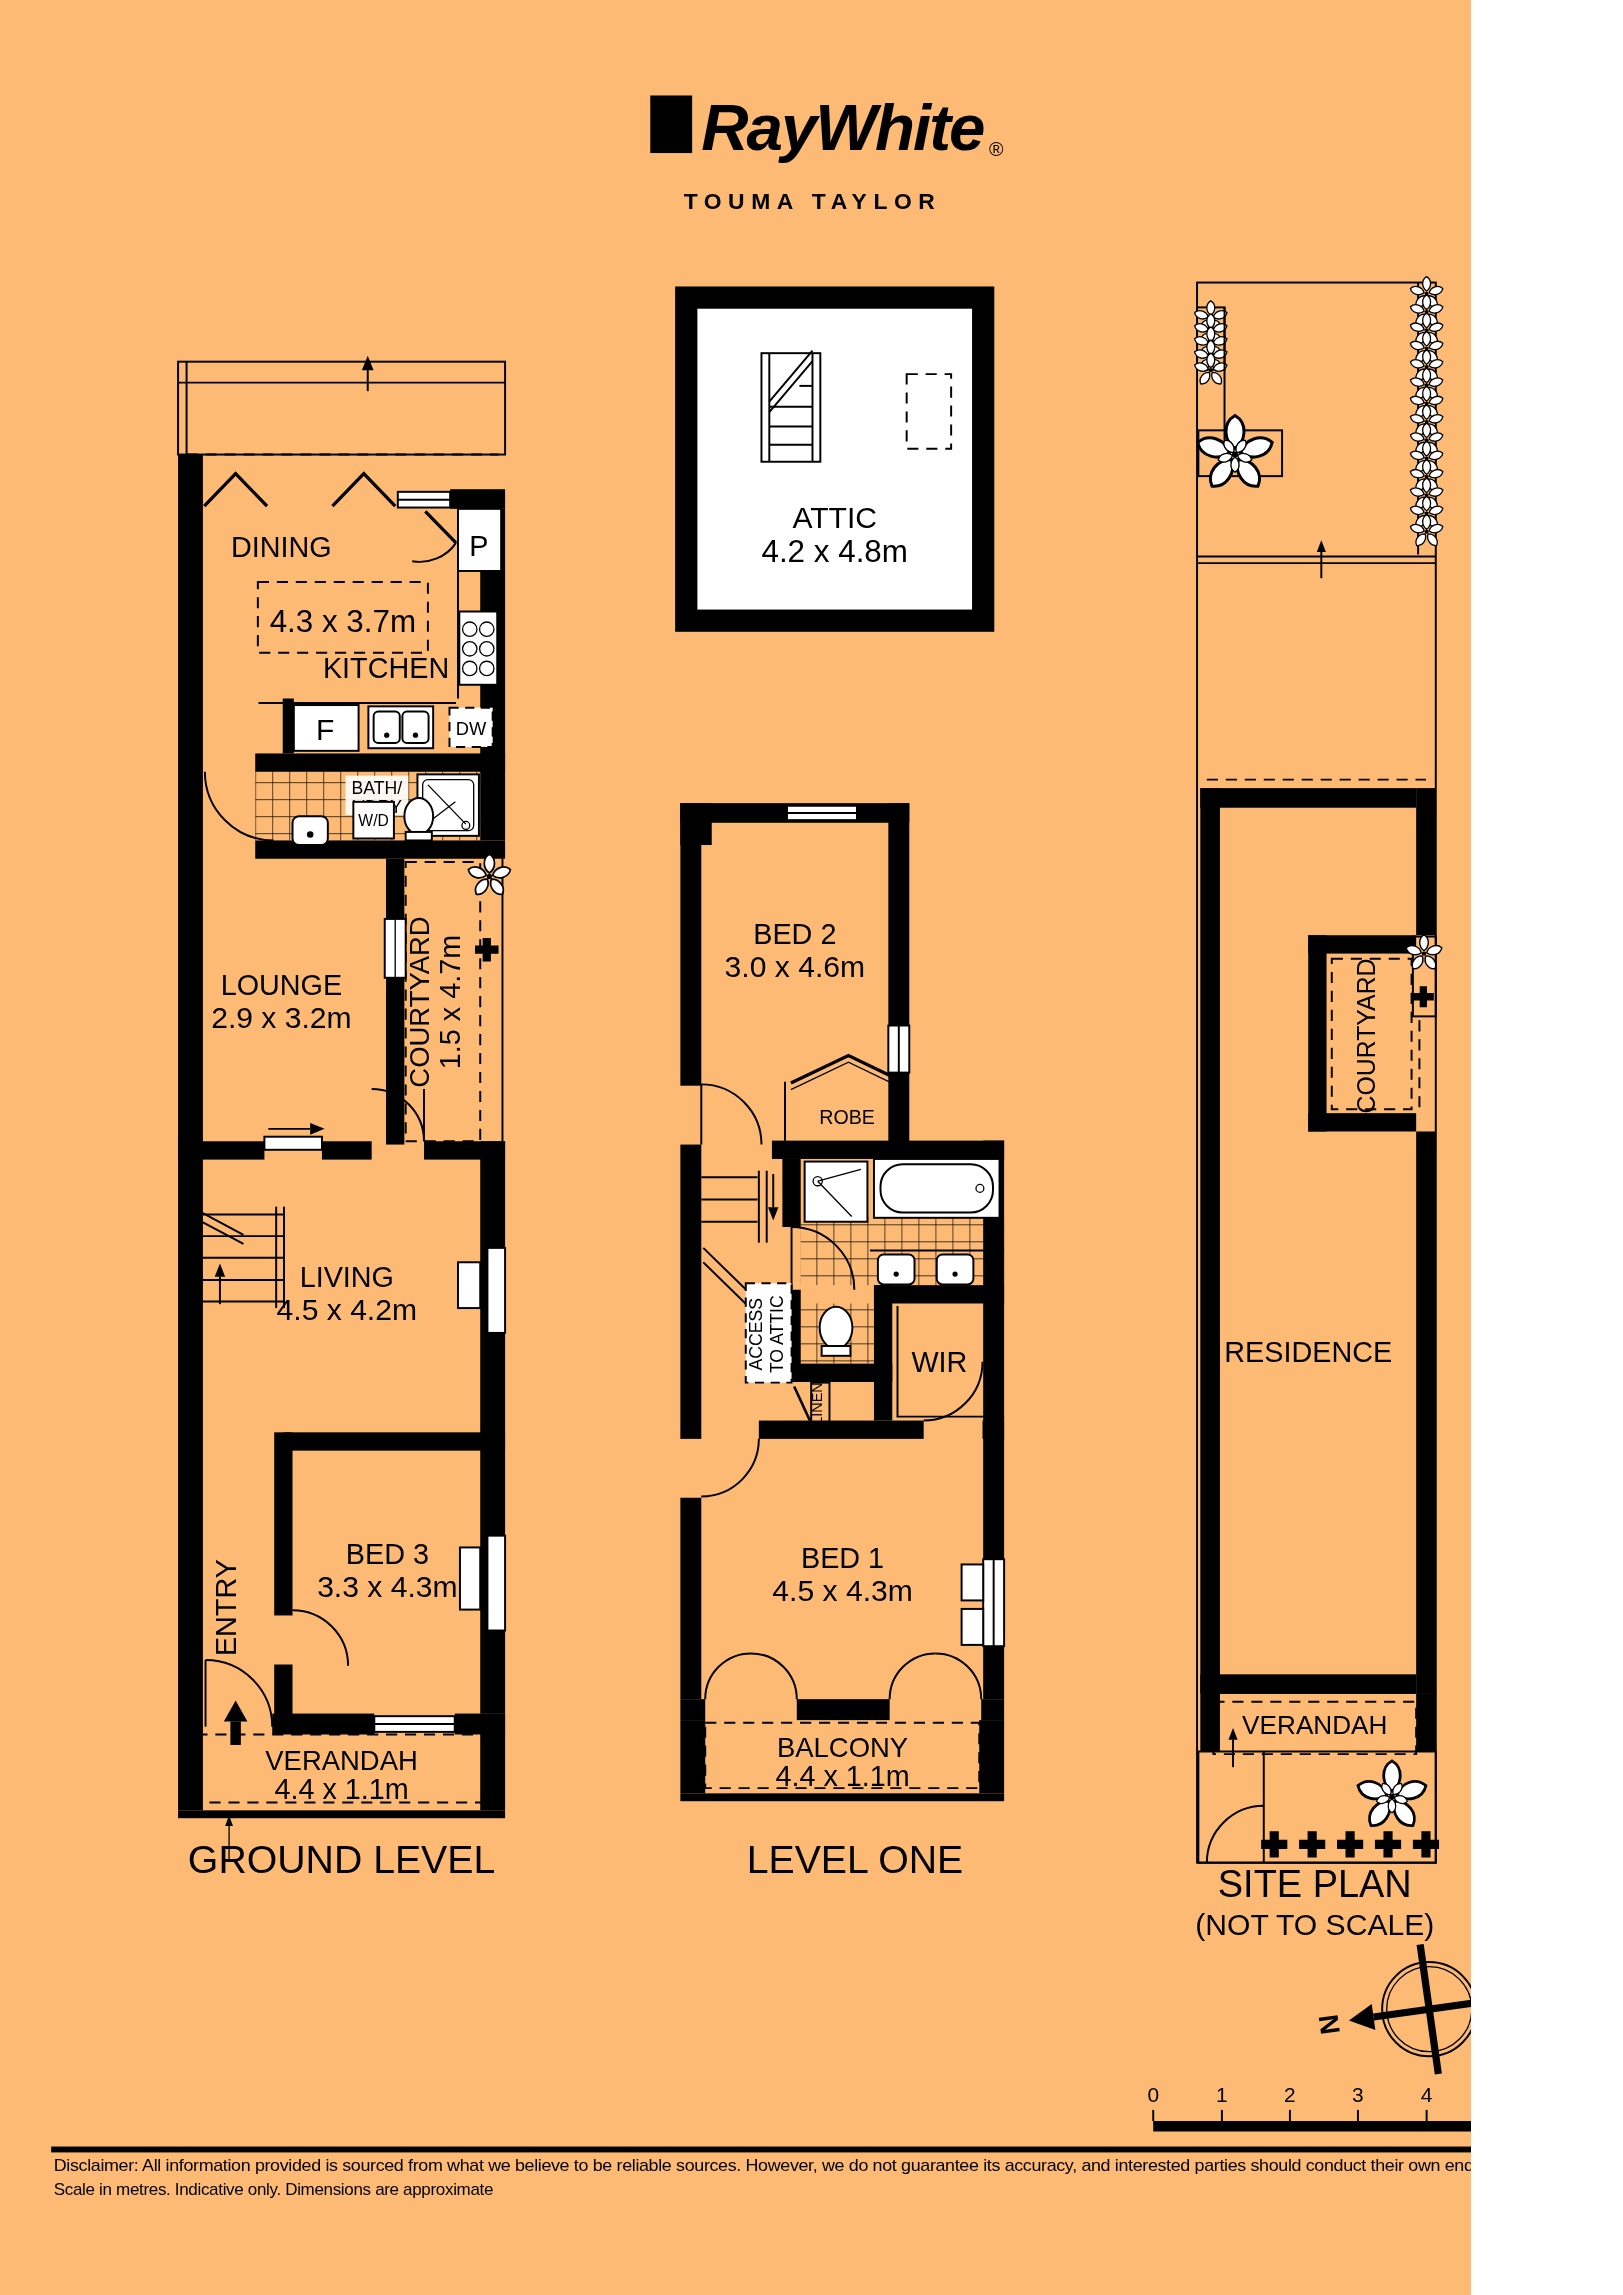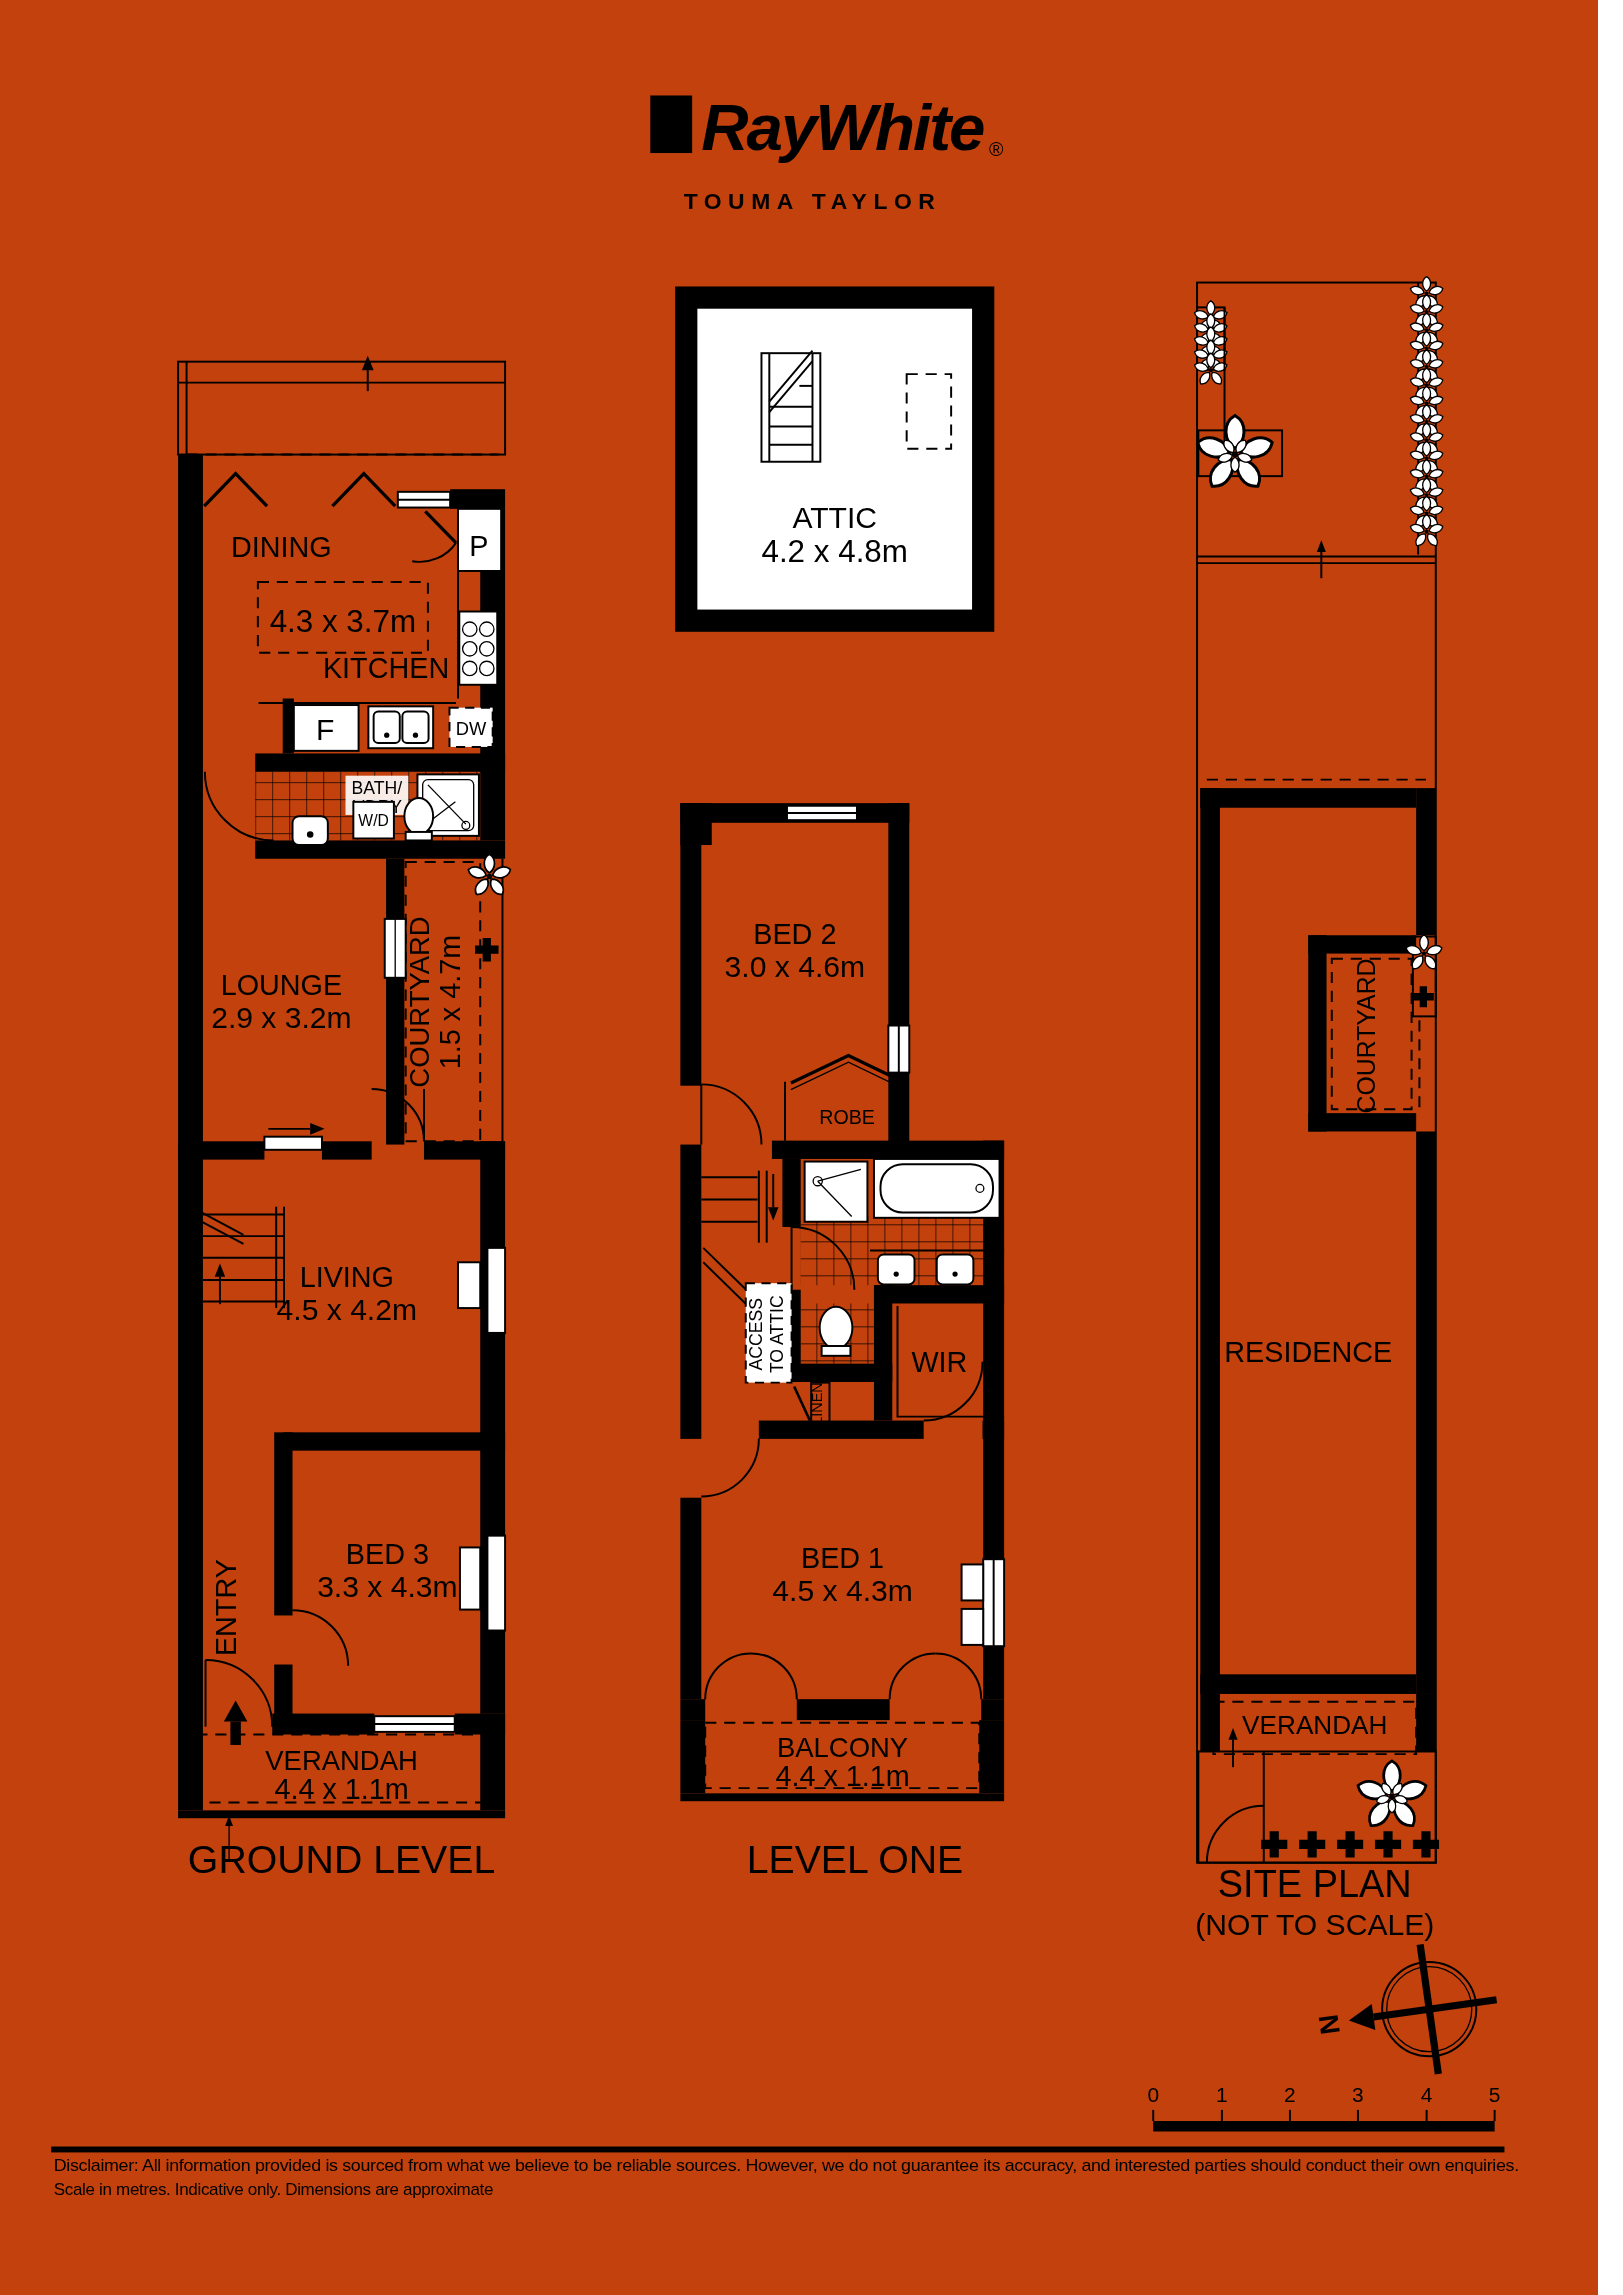--- a/index.html
+++ b/index.html
@@ -1,16 +1,16 @@
 <!DOCTYPE html>
 <html style="font-size:10.5px"><head>
 <meta charset="utf-8">
 <style>
   html,body{margin:0;padding:0;background:#fff;}
-  .page{position:relative;width:1598px;height:2295px;background:#c2410c;overflow:hidden;}
+  .page{position:relative;width:1471px;height:2295px;background:#fdba74;overflow:hidden;}
   svg{display:block;}
   svg text{font-family:"Liberation Sans", sans-serif;fill:#000;}
   .w{fill:#000;stroke:none;}
   .s{fill:none;stroke:#000;stroke-width:3;}
   .s2{fill:none;stroke:#000;stroke-width:2;}
   .s5{fill:none;stroke:#000;stroke-width:5;}
   .wh{fill:#fff;stroke:#000;stroke-width:3;}
   .whd{fill:#fff;stroke:#000;stroke-width:3;stroke-dasharray:14 10;}
   .dash{fill:none;stroke:#000;stroke-width:3;stroke-dasharray:17 12;}
   .lbl{font-size:44px;}

